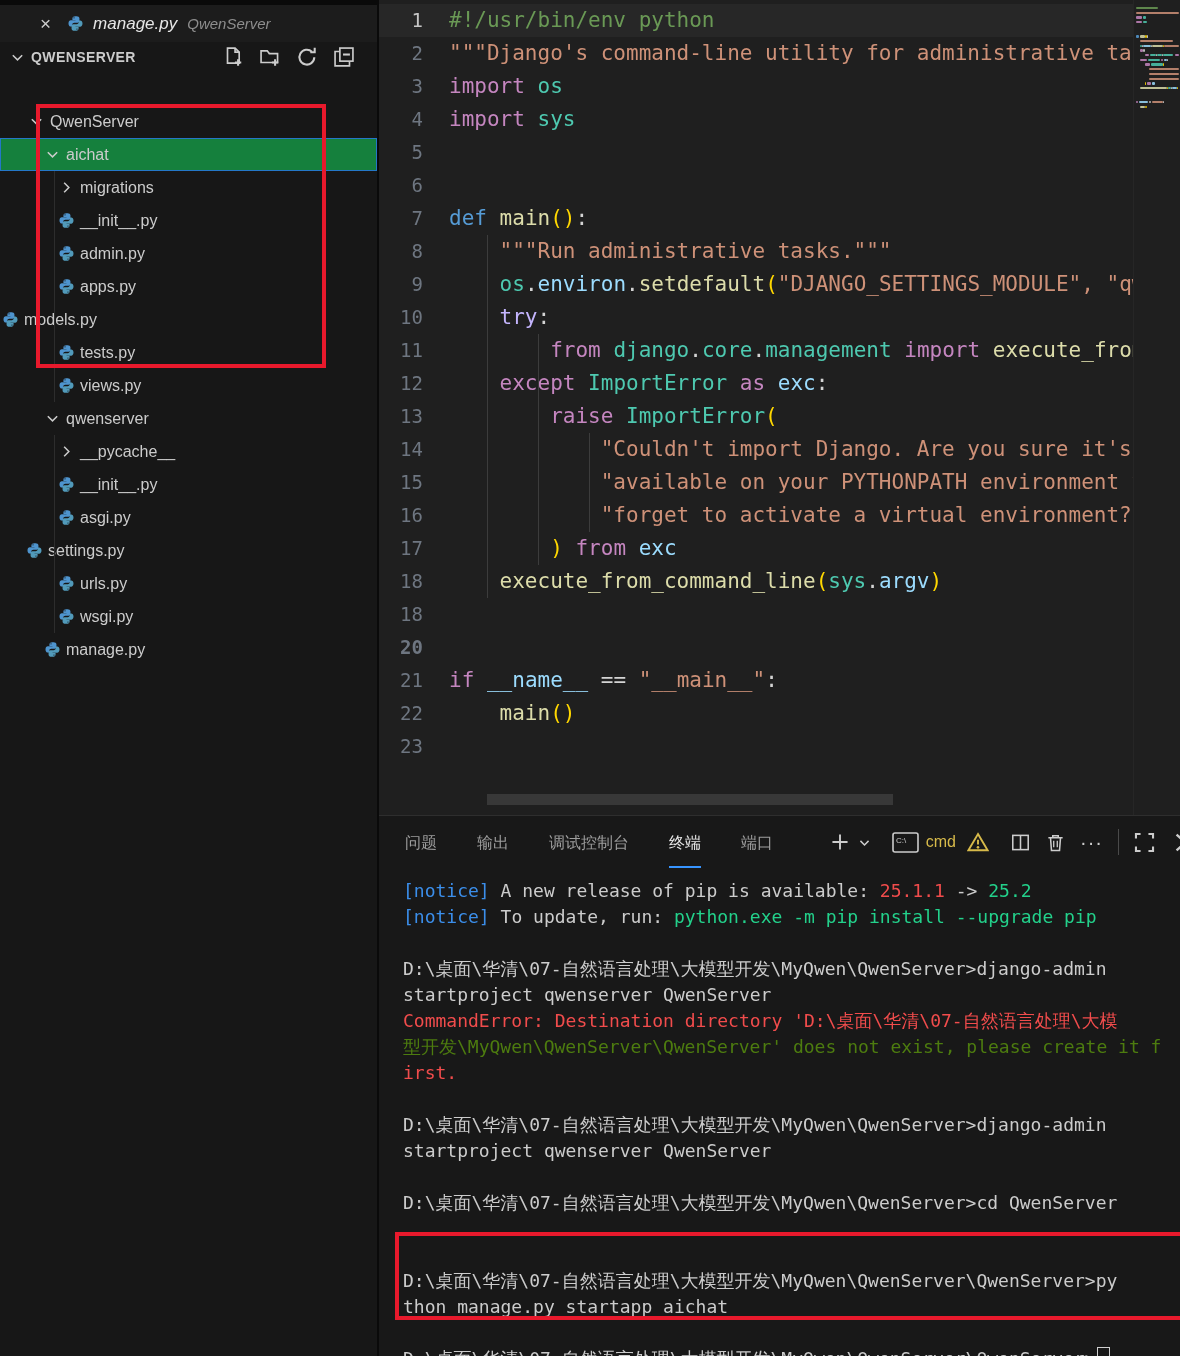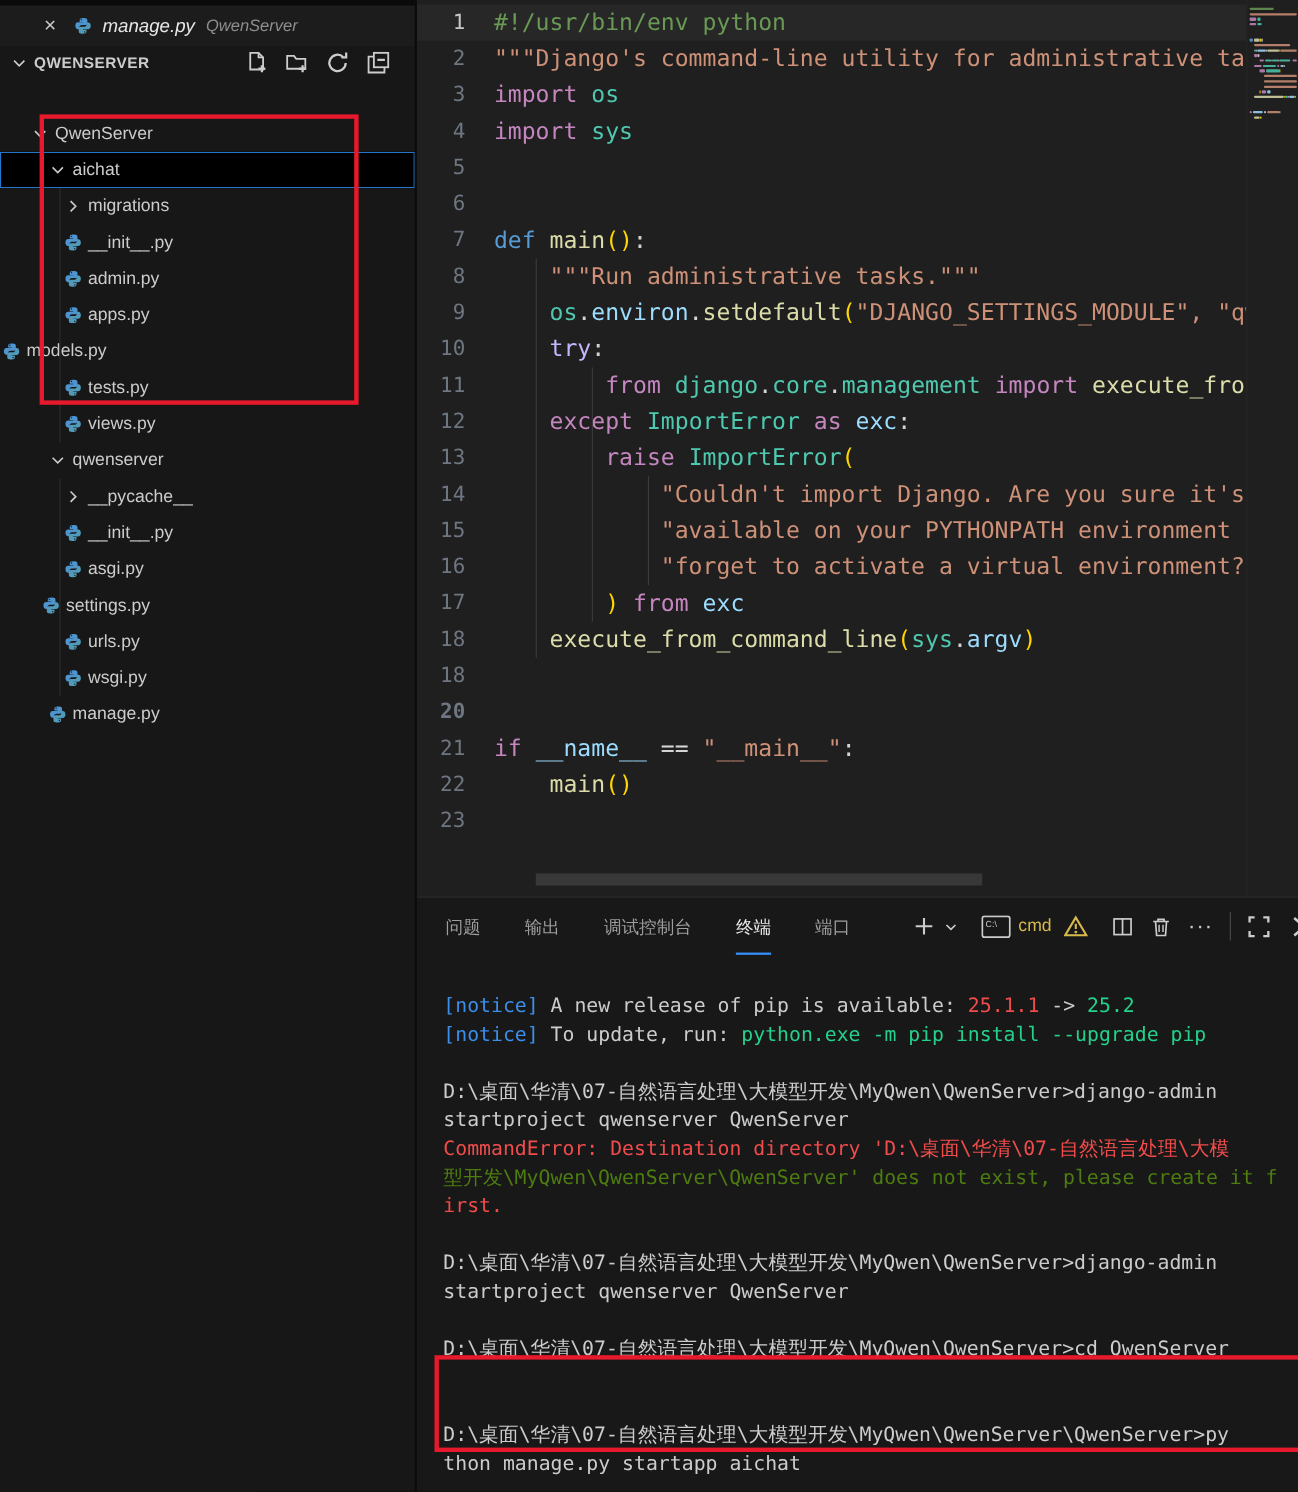--- a/index.html
+++ b/index.html
@@ -18,21 +18,21 @@
   .exp-header{height:30px;display:flex;align-items:center;color:#cccccc;}
   .exp-chev{margin-left:10px;display:flex;}
   .exp-title{font-weight:bold;font-size:14px;letter-spacing:.4px;margin-left:6px;}
   .exp-actions{margin-left:auto;display:flex;gap:15px;padding-right:22px;align-items:center;}
   .exp-actions .icon-btn{display:flex;cursor:pointer;}
   .tree{position:relative;margin-top:3px;}
   .trow{position:absolute;left:0;width:100%;height:33px;display:flex;align-items:center;
         box-sizing:border-box;color:#cccccc;font-size:16px;}
   .trow .tw{width:20px;display:flex;justify-content:center;flex:none;}
   .trow .lbl{margin-left:4px;white-space:nowrap;}
-  .trow.sel{background:#000000;box-shadow:inset 0 0 0 1px #2477c8;text-align:center;}
+  .trow.sel{background:#15803d;box-shadow:inset 0 0 0 1px #2477c8;text-align:center;}
   .tree-guide{position:absolute;width:1px;background:#2d2d2d;}
   
   .redbox{position:absolute;border:4px solid #e8192c;z-index:30;pointer-events:none;box-sizing:border-box;}
   
   .editor{position:absolute;left:379px;top:0;width:754px;height:815px;background:#1f1f1f;overflow:hidden;}
   .curline{position:absolute;left:0;top:4px;width:100%;height:33px;background:#272727;}
   .crow{position:absolute;left:0;height:33px;display:flex;font-family:"DejaVu Sans Mono",monospace;
         font-size:21px;line-height:33px;}
   .crow .ln{width:70px;flex:none;text-align:right;padding-right:26px;color:#6e7681;font-size:19px;box-sizing:border-box;}
   .crow.cur .ln{color:#c6c6c6;}
@@ -47,21 +47,21 @@
   .ptabs{display:flex;align-items:flex-end;height:52px;padding-left:26px;gap:40px;}
   .ptab{font-size:16px;color:#9d9d9d;padding-bottom:14px;cursor:pointer;}
   .ptab.active{color:#e7e7e7;border-bottom:2px solid #3794ff;padding-bottom:12px;}
   .pactions{position:absolute;right:0;top:0;height:52px;display:flex;align-items:center;gap:15px;padding-right:0;}
   .pactions .icon-btn{display:flex;align-items:center;cursor:pointer;}
   .cmd-label{color:#d7ba4a;font-size:16px;margin:0 2px;}
   .pdots{color:#cccccc;font-size:20px;letter-spacing:1px;}
   .pdivider{width:1px;height:26px;background:#4a4a4a;}
   .terminal{position:absolute;left:24px;top:62px;right:0;bottom:0;font-family:"DejaVu Sans Mono",monospace;
             font-size:18px;overflow:hidden;}
-  .trmrow{position:absolute;left:0;height:26px;line-height:26px;white-space:pre;margin-top:24px;}
+  .trmrow{position:absolute;left:0;height:26px;line-height:26px;white-space:pre;}
   .cursor-block{display:inline-block;width:11px;height:19px;border:1.5px solid #cfcfcf;vertical-align:-3px;margin-left:1px;}
 </style>
 </head>
 <body>
 
 <div id="app">
 
   <div class="topbar">
     <span class="close-x">×</span>
     <span class="pyicon">
@@ -217,21 +217,21 @@
         </div>
         <div class="trow" style="top: 426px; padding-left: 56px;">
           <span class="tw">
             <svg width="17" height="17" viewBox="0 0 16 16">
               <path d="M7.8 1.2c-1.6 0-2.7.7-2.7 1.9v1.5h2.9v.4H3.6c-1.2 0-2.2 1-2.2 2.9s1 3 2.2 3h1.3V9.3c0-1.1.9-2 2-2h3.2c.9 0 1.6-.7 1.6-1.6V3.1c0-1.2-1.1-1.9-2.7-1.9zM6.6 2.1a.6.6 0 1 1 0 1.2.6.6 0 0 1 0-1.2z" fill="#4e94ce"></path>
               <path d="M8.2 14.8c1.6 0 2.7-.7 2.7-1.9v-1.5H8v-.4h4.4c1.2 0 2.2-1.1 2.2-3s-1-2.9-2.2-2.9h-1.3v1.6c0 1.1-.9 2-2 2H5.9c-.9 0-1.6.7-1.6 1.6v2.6c0 1.2 1.1 1.9 2.7 1.9zm1.2-1a.6.6 0 1 1 0-1.2.6.6 0 0 1 0 1.2z" fill="#519aba"></path>
             </svg>
           </span>
           <span class="lbl">asgi.py</span>
         </div>
-        <div class="trow" style="top: 459px; padding-left: 36px; text-align: right;">
+        <div class="trow" style="top: 459px; padding-left: 24px; text-align: right;">
           <span class="tw">
             <svg width="17" height="17" viewBox="0 0 16 16">
               <path d="M7.8 1.2c-1.6 0-2.7.7-2.7 1.9v1.5h2.9v.4H3.6c-1.2 0-2.2 1-2.2 2.9s1 3 2.2 3h1.3V9.3c0-1.1.9-2 2-2h3.2c.9 0 1.6-.7 1.6-1.6V3.1c0-1.2-1.1-1.9-2.7-1.9zM6.6 2.1a.6.6 0 1 1 0 1.2.6.6 0 0 1 0-1.2z" fill="#4e94ce"></path>
               <path d="M8.2 14.8c1.6 0 2.7-.7 2.7-1.9v-1.5H8v-.4h4.4c1.2 0 2.2-1.1 2.2-3s-1-2.9-2.2-2.9h-1.3v1.6c0 1.1-.9 2-2 2H5.9c-.9 0-1.6.7-1.6 1.6v2.6c0 1.2 1.1 1.9 2.7 1.9zm1.2-1a.6.6 0 1 1 0-1.2.6.6 0 0 1 0 1.2z" fill="#519aba"></path>
             </svg>
           </span>
           <span class="lbl">settings.py</span>
         </div>
         <div class="trow" style="top: 492px; padding-left: 56px;">
           <span class="tw">

